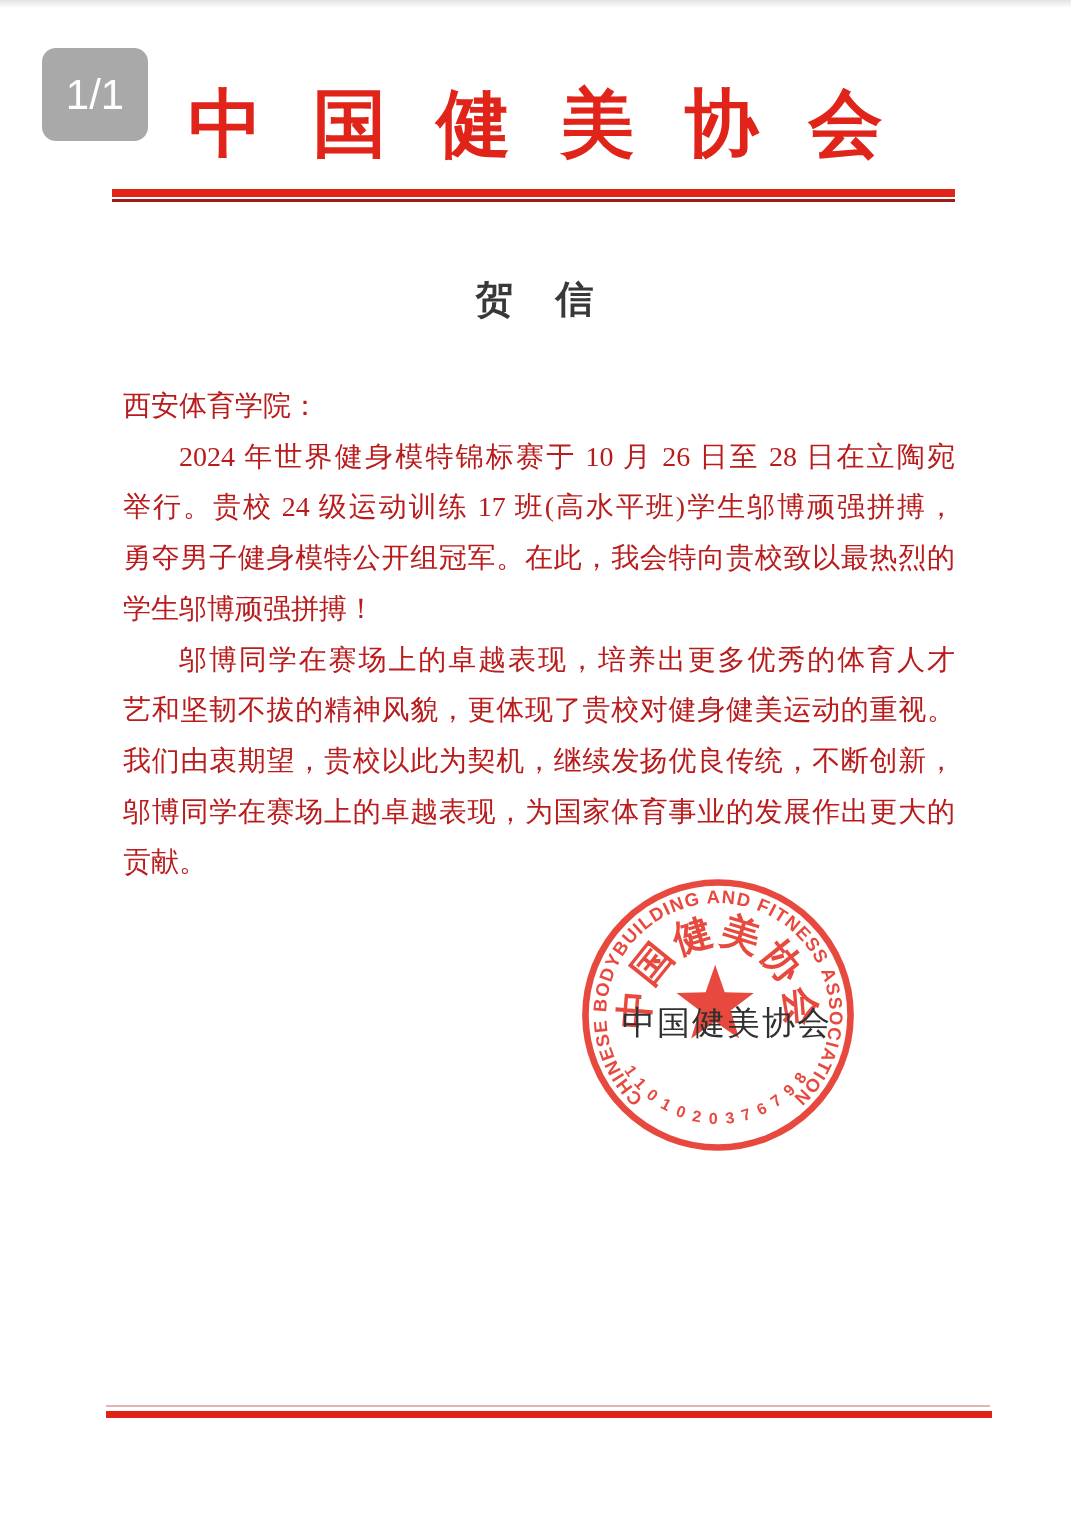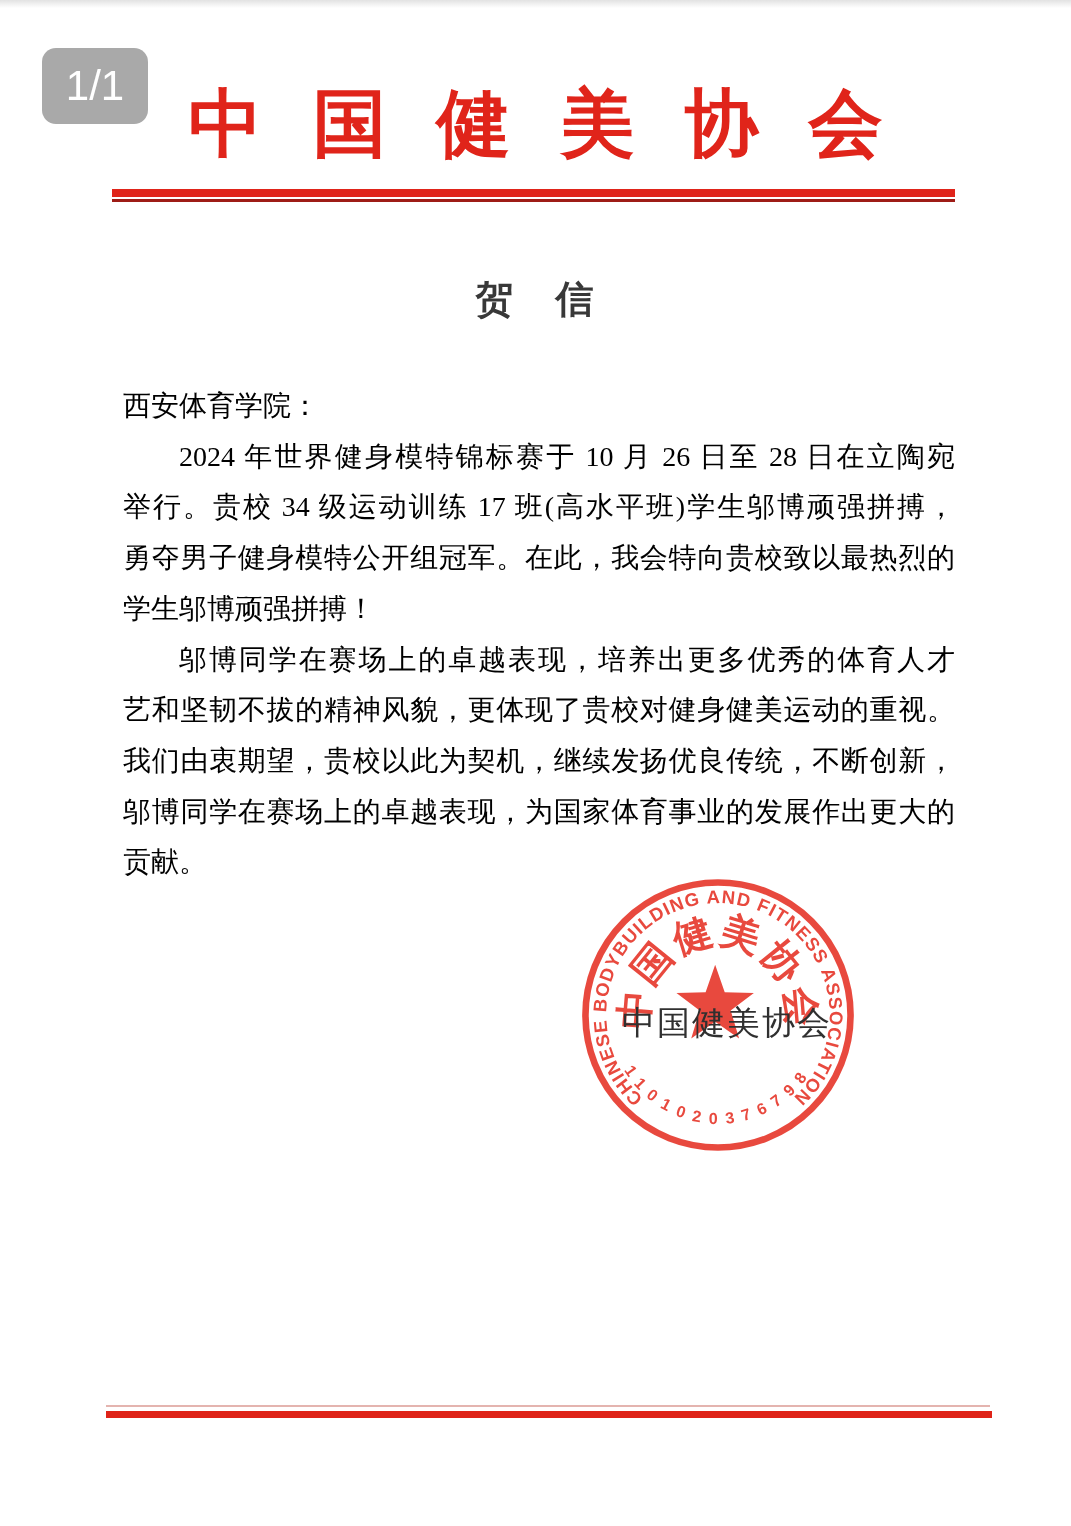--- a/index.html
+++ b/index.html
@@ -8,21 +8,21 @@
     background:#ffffff;
     font-family:"Liberation Serif","DejaVu Serif",serif;
     position:relative;overflow:hidden;
   }
   .page{position:absolute;inset:0;}
   .top-strip{
     position:absolute;left:0;top:0;width:1071px;height:8px;
     background:linear-gradient(180deg,#e2e2e2 0%,rgba(255,255,255,0) 100%);
   }
   .badge{
-    position:absolute;left:42px;top:48px;width:106px;height:76px;
+    position:absolute;left:42px;top:48px;width:106px;height:93px;
     background:#a9a9a9;border-radius:14px;
     color:#ffffff;font-family:"Liberation Sans","DejaVu Sans",sans-serif;
     font-size:42px;display:flex;align-items:center;justify-content:center;
   }
   .letterhead-title{
     position:absolute;left:0;top:84px;width:1071px;
     text-align:center;color:#e0241a;font-weight:bold;
     font-size:74px;line-height:1.1;letter-spacing:50px;text-indent:50px;
     white-space:nowrap;
   }
@@ -30,21 +30,21 @@
   .rule-top-thick{left:112px;top:189px;width:843px;height:8px;background:#e0241a;}
   .rule-top-thin{left:112px;top:199px;width:843px;height:2.5px;background:#9e1c16;}
   .rule-bottom-thin{left:106px;top:1405px;width:884px;height:2px;background:#e4b4af;}
   .rule-bottom-thick{left:106px;top:1411px;width:886px;height:7px;background:#df2318;}
   .doc-title{
     position:absolute;left:0;top:274px;width:1071px;text-align:center;
     color:#383838;font-size:38px;font-weight:700;letter-spacing:2px;
   }
   .body-text{
     position:absolute;left:123px;top:381px;width:832px;
-    color:#000000;font-size:28px;line-height:50.7px;
+    color:#b91c1c;font-size:28px;line-height:50.7px;
   }
   .line{min-height:50.7px;}
   .line.just{text-align:justify;text-align-last:justify;}
   .line.indent{text-indent:56px;}
   .stamp-wrap{position:absolute;left:576px;top:873px;width:284px;height:284px;}
   .stamp-wrap svg{opacity:.93;}
   .sig-org{
     position:absolute;left:622px;top:1001px;
     color:#303030;font-size:33px;letter-spacing:2px;z-index:5;
   }
@@ -80,21 +80,21 @@
 
   <div class="rule rule-top-thick"></div>
   <div class="rule rule-top-thin"></div>
 
   <div class="doc-title">贺　信</div>
 
   <div class="body-text">
     <div class="line">西安体育学院：</div>
     <div>
       <div class="line just indent">2024 年世界健身模特锦标赛于 10 月 26 日至 28 日在立陶宛</div>
-      <div class="line just">举行。贵校 34 级运动训练 17 班(高水平班)学生邬博顽强拼搏，</div>
+      <div class="line just">举行。贵校 24 级运动训练 17 班(高水平班)学生邬博顽强拼搏，</div>
       <div class="line just">勇夺男子健身模特公开组冠军。在此，我会特向贵校致以最热烈的</div>
       <div class="line">学生邬博顽强拼搏！</div>
     </div>
     <div>
       <div class="line just indent">邬博同学在赛场上的卓越表现，培养出更多优秀的体育人才</div>
       <div class="line just">艺和坚韧不拔的精神风貌，更体现了贵校对健身健美运动的重视。</div>
       <div class="line just">我们由衷期望，贵校以此为契机，继续发扬优良传统，不断创新，</div>
       <div class="line just">邬博同学在赛场上的卓越表现，为国家体育事业的发展作出更大的</div>
       <div class="line">贡献。</div>
     </div>

